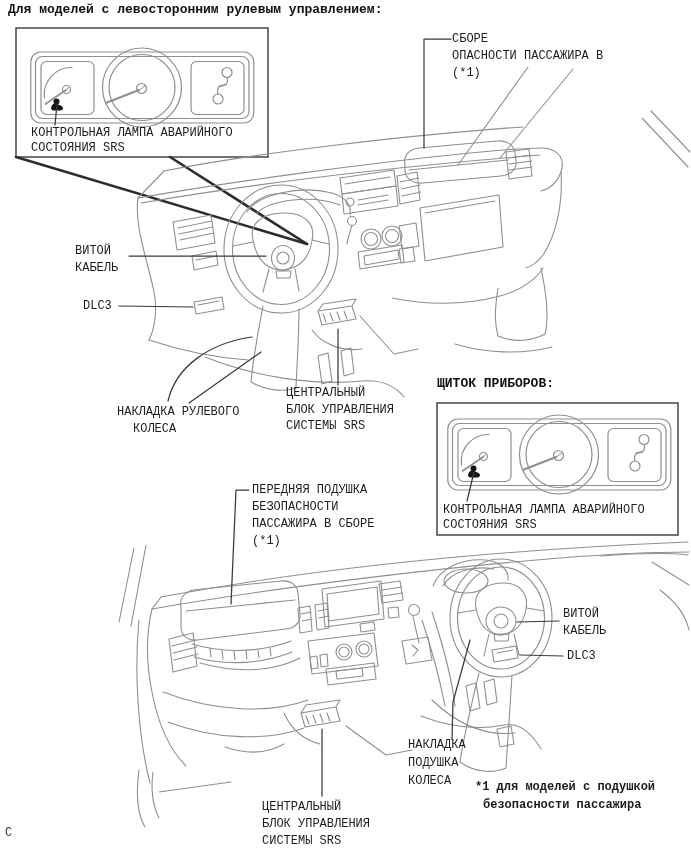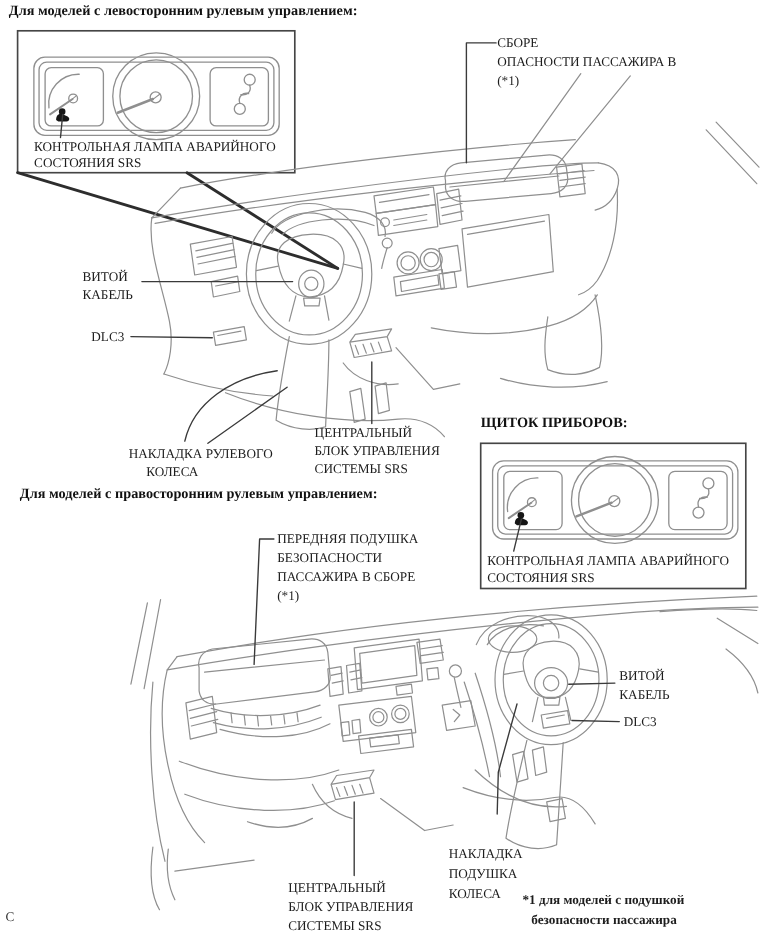--- a/index.html
+++ b/index.html
@@ -1,20 +1,20 @@
 <!DOCTYPE html>
 <html><head>
 <meta charset="utf-8">
 <style>
   html,body{margin:0;padding:0;background:#ffffff;}
   .page{position:relative;width:691px;height:855px;background:#ffffff;overflow:hidden;
-        font-family:Liberation Serif, serif;color:#1d1d1d;}
+        font-family:Liberation Mono, monospace;color:#1d1d1d;}
   .art{position:absolute;left:0;top:0;}
   .lbl{position:absolute;font-size:12px;line-height:16px;white-space:nowrap;color:#1d1d1d;}
-  .lh15{line-height:15px;} .lh16{line-height:16.5px;} .lh17{line-height:17px;} .lh18{line-height:18px;margin-top:31px;}
+  .lh15{line-height:15px;} .lh16{line-height:16.5px;} .lh17{line-height:17px;} .lh18{line-height:18px;}
   .head{position:absolute;font-size:13px;font-weight:bold;white-space:nowrap;color:#111;}
   .bold{font-weight:bold;}
   .ind16{padding-left:16px;} .ind8{padding-left:8px;}
   .corner{position:absolute;font-size:12px;color:#333;}
 </style>
 </head>
 <body>
 
 <div class="page">
 
@@ -204,21 +204,20 @@
     <div>СИСТЕМЫ SRS</div>
   </div>
 
   <div class="head" style="left:437px;top:376px;text-align:right;">ЩИТОК ПРИБОРОВ:</div>
 
   <div class="lbl lh15" style="left:443px;top:503px;">
     <div>КОНТРОЛЬНАЯ ЛАМПА АВАРИЙНОГО</div>
     <div>СОСТОЯНИЯ SRS</div>
   </div>
 
-  <div class="head" style="left:18px;top:441px;">Для моделей с правосторонним рулевым управлением:</div>
 
   <div class="lbl lh17" style="left:252px;top:482px;">
     <div>ПЕРЕДНЯЯ ПОДУШКА</div>
     <div>БЕЗОПАСНОСТИ</div>
     <div>ПАССАЖИРА В СБОРЕ</div>
     <div>(*1)</div>
   </div>
 
   <div class="lbl lh17" style="left:563px;top:606px;">
     <div>ВИТОЙ</div>

